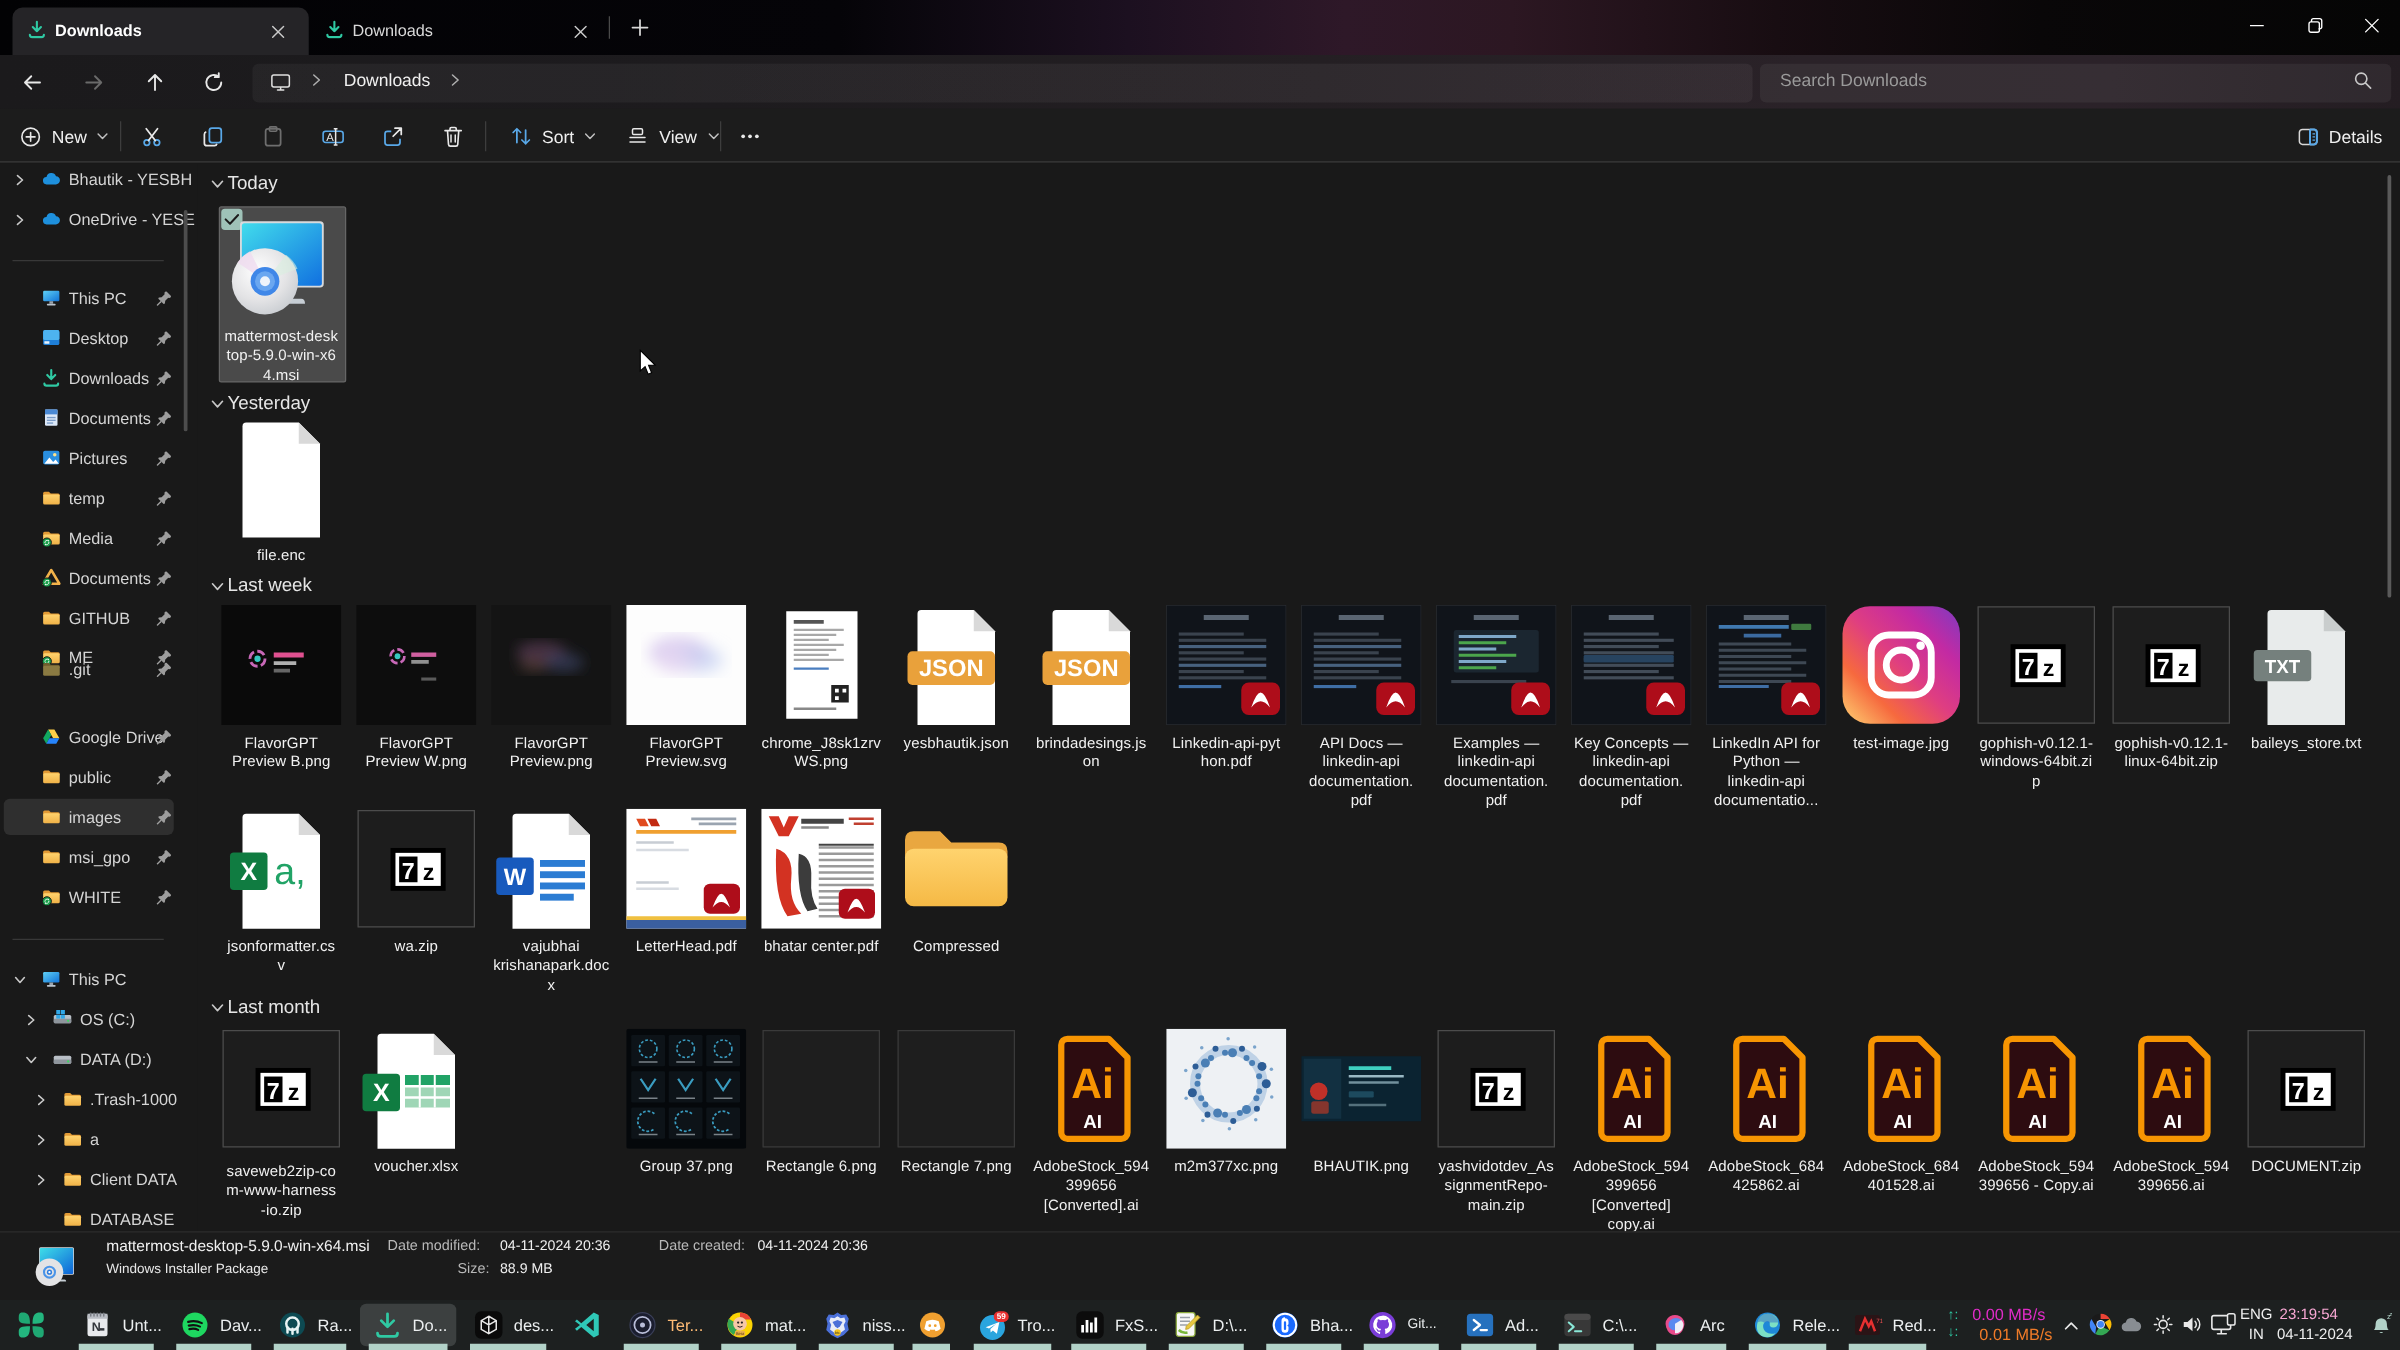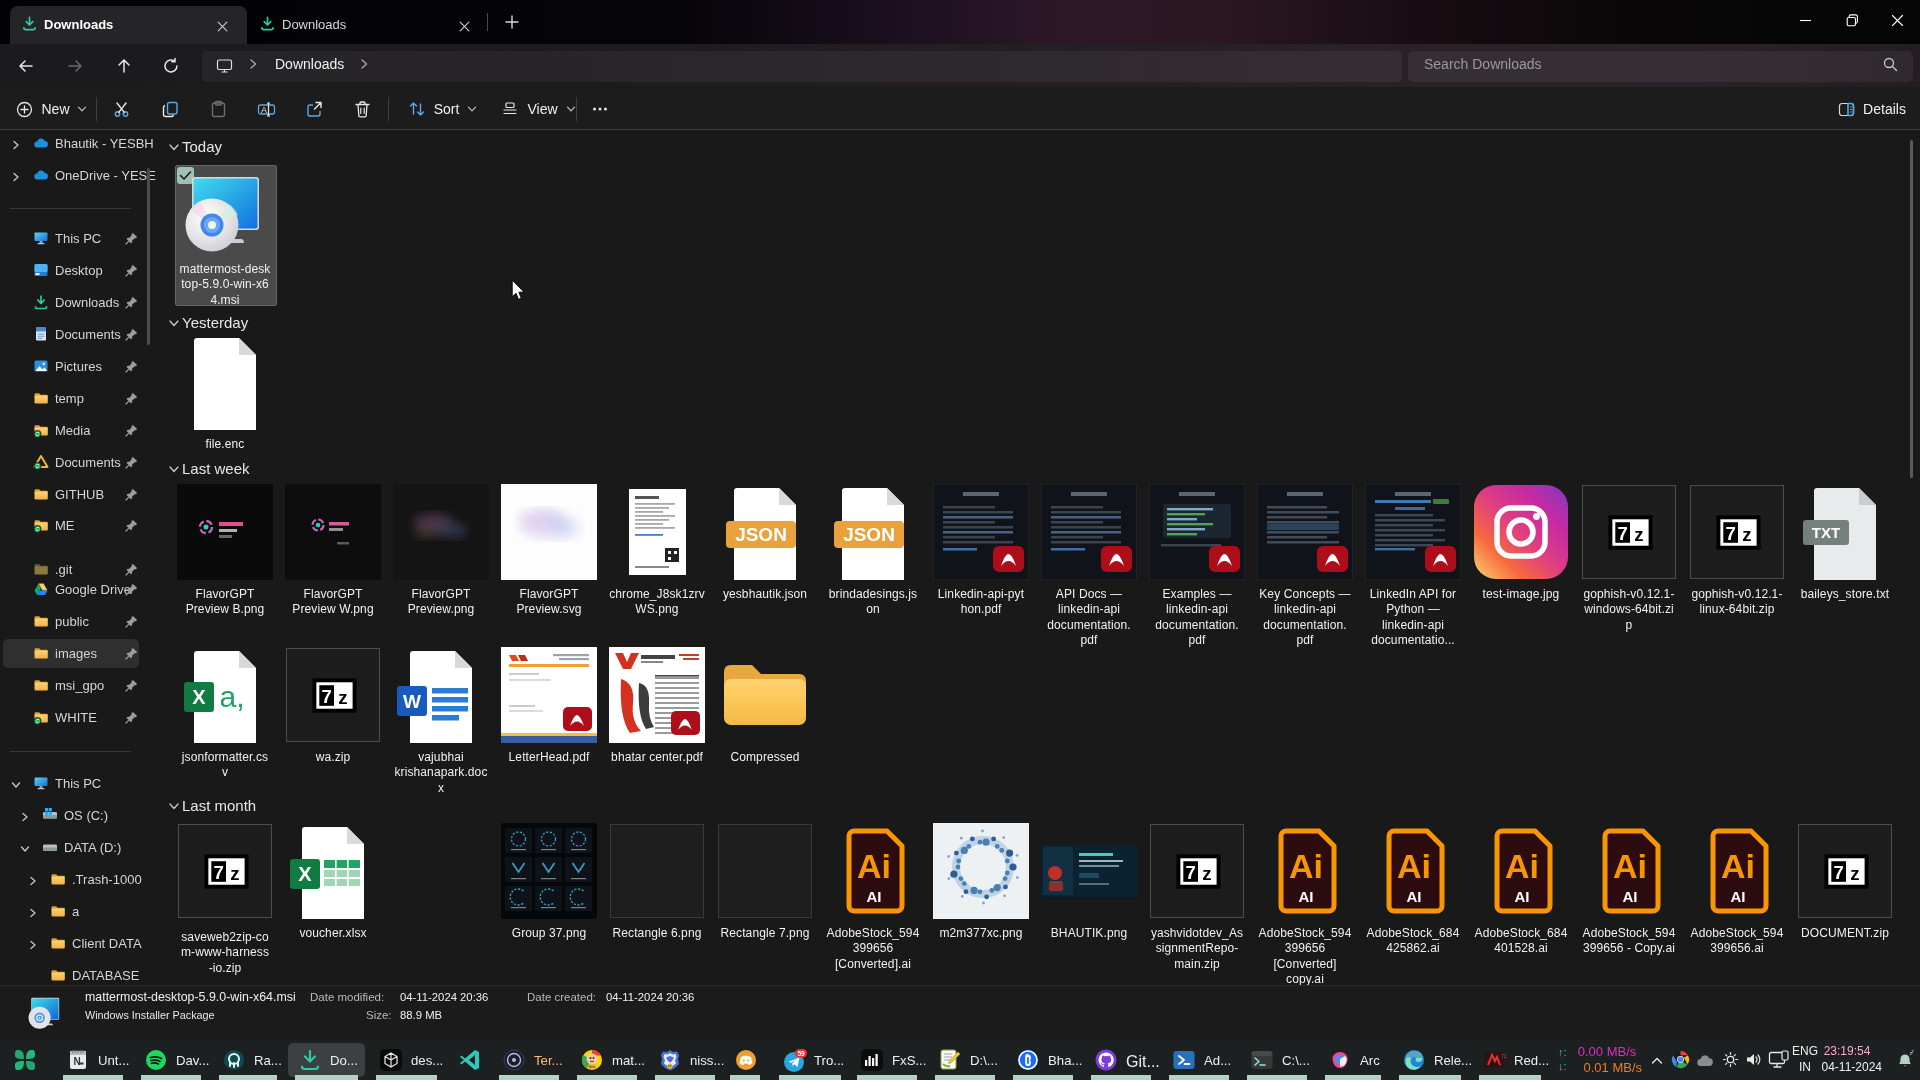--- a/index.html
+++ b/index.html
@@ -382,21 +382,21 @@
             <circle cx="4.5" cy="12" r="3.6" fill="#1a9e4b" stroke="#191919" stroke-width="0.8"></circle>
             <path d="M2.9,12.4 a1.8,1.8 0 0 1 3,-1.6 M6.1,11.6 a1.8,1.8 0 0 1 -3,1.6" fill="none" stroke="#ffffff" stroke-width="0.7"></path>
             <path d="M5.9,9.7 l0.3,1.2 -1.2,-0.1 z M3.1,14.3 l-0.3,-1.2 1.2,0.1 z" fill="#ffffff"></path>
           </svg></div>
         <div class="slab" style="left:55px;color:#d5d5d5">ME</div>
         <div class="spin"><svg width="14" height="14" viewBox="0 0 14 14">
             <path d="M8.3,1.4 c0.3,-0.3 0.8,-0.3 1.1,0 l3.2,3.2 c0.3,0.3 0.3,0.8 0,1.1 l-0.3,0.3 c-0.3,0.3 -0.7,0.4 -1.1,0.3 l-0.6,-0.1 -2.4,2.4 -0.3,2 c-0.1,0.6 -0.8,0.8 -1.2,0.4 L2.9,7.2 c-0.4,-0.4 -0.2,-1.1 0.4,-1.2 l2,-0.3 2.4,-2.4 -0.1,-0.6 c-0.1,-0.4 0,-0.8 0.3,-1.1 z" fill="#9d9d9d"></path>
             <path d="M4.6,9.4 L2,12" stroke="#9d9d9d" stroke-width="1.2" stroke-linecap="round"></path>
           </svg></div>
       </div>
-<div class="srow" style="top:423px">
+<div class="srow" style="top:389px">
         <div class="sic" style="left:33px"><svg width="16" height="16" viewBox="0 0 16 16">
             <path d="M1.5,4.5 q0,-1.2 1.2,-1.2 h3.4 l1.5,1.5 h6 q1.2,0 1.2,1.2 v0.8 h-13.3 z" fill="#6e5e2e"></path>
             <rect x="1.5" y="5.5" width="13.3" height="8" rx="1.2" fill="#8a7a42"></rect>
           </svg></div>
         <div class="slab" style="left:55px;color:#d5d5d5">.git</div>
         <div class="spin"><svg width="14" height="14" viewBox="0 0 14 14">
             <path d="M8.3,1.4 c0.3,-0.3 0.8,-0.3 1.1,0 l3.2,3.2 c0.3,0.3 0.3,0.8 0,1.1 l-0.3,0.3 c-0.3,0.3 -0.7,0.4 -1.1,0.3 l-0.6,-0.1 -2.4,2.4 -0.3,2 c-0.1,0.6 -0.8,0.8 -1.2,0.4 L2.9,7.2 c-0.4,-0.4 -0.2,-1.1 0.4,-1.2 l2,-0.3 2.4,-2.4 -0.1,-0.6 c-0.1,-0.4 0,-0.8 0.3,-1.1 z" fill="#9d9d9d"></path>
             <path d="M4.6,9.4 L2,12" stroke="#9d9d9d" stroke-width="1.2" stroke-linecap="round"></path>
           </svg></div>
       </div>
@@ -1396,21 +1396,21 @@
           <circle cx="12" cy="12" r="10" fill="#1a6aff"></circle>
           <circle cx="12" cy="12" r="9" fill="none" stroke="#ffffff" stroke-width="1.6"></circle>
           <path d="M12,6.5 a2.8,2.8 0 0 1 2.8,2.8 v2 l-1,1 1,1 v2 a2.8,2.8 0 0 1 -5.6,0 v-6.8 a2.8,2.8 0 0 1 2.8,-2.8 z M12,9 a0.9,0.9 0 0 0 -0.9,0.9 v5.2 a0.9,0.9 0 0 0 1.8,0 v-5.2 a0.9,0.9 0 0 0 -0.9,-0.9 z" fill="#ffffff"></path>
         </svg></div>
       <div class="abs" style="left:1048px;top:13px;font-size:13.2px;color:#eceff0;white-space:nowrap">Bha...</div>
       <div class="abs" style="left:1013.0px;top:35px;width:60px;height:5px;background:#b2d2c8"></div>
       <div class="abs" style="left:1094px;top:8px"><svg width="24" height="24" viewBox="0 0 24 24">
           <circle cx="12" cy="12" r="10.5" fill="#7a3dd8"></circle>
           <path d="M12,4.5 a7.5,7.5 0 0 0 -2.4,14.6 c0.4,0.1 0.5,-0.2 0.5,-0.4 v-1.4 c-2.1,0.5 -2.5,-1 -2.5,-1 c-0.3,-0.9 -0.8,-1.1 -0.8,-1.1 c-0.7,-0.5 0.1,-0.5 0.1,-0.5 c0.8,0.1 1.2,0.8 1.2,0.8 c0.7,1.2 1.8,0.9 2.3,0.7 c0.1,-0.5 0.3,-0.9 0.5,-1 c-1.7,-0.2 -3.5,-0.9 -3.5,-3.8 c0,-0.8 0.3,-1.5 0.8,-2 c-0.1,-0.2 -0.3,-1 0.1,-2 c0,0 0.6,-0.2 2.1,0.8 a7,7 0 0 1 3.8,0 c1.4,-1 2.1,-0.8 2.1,-0.8 c0.4,1 0.2,1.8 0.1,2 c0.5,0.5 0.8,1.2 0.8,2 c0,2.9 -1.8,3.6 -3.5,3.8 c0.3,0.2 0.5,0.7 0.5,1.4 v2.1 c0,0.2 0.1,0.5 0.5,0.4 A7.5,7.5 0 0 0 12,4.5 z" fill="#ffffff"></path>
         </svg></div>
-      <div class="abs" style="left:1126px;top:13px;font-size:16px;color:#eceff0;white-space:nowrap">Git...</div>
+      <div class="abs" style="left:1126px;top:13px;font-size:11px;color:#eceff0;white-space:nowrap">Git...</div>
       <div class="abs" style="left:1091.0px;top:35px;width:60px;height:5px;background:#b2d2c8"></div>
       <div class="abs" style="left:1172px;top:8px"><svg width="24" height="24" viewBox="0 0 24 24">
           <rect x="1.5" y="3" width="21" height="18" rx="3" fill="#2671be"></rect>
           <path d="M7,8 L12,12 L7,16" fill="none" stroke="#ffffff" stroke-width="1.8" stroke-linecap="round" stroke-linejoin="round"></path>
           <path d="M12.5,16 h5" stroke="#ffffff" stroke-width="1.8" stroke-linecap="round"></path>
         </svg></div>
       <div class="abs" style="left:1204px;top:13px;font-size:13.2px;color:#eceff0;white-space:nowrap">Ad...</div>
       <div class="abs" style="left:1169.0px;top:35px;width:60px;height:5px;background:#b2d2c8"></div>
       <div class="abs" style="left:1250px;top:8px"><svg width="24" height="24" viewBox="0 0 24 24">
           <rect x="1.5" y="3" width="21" height="18" rx="3" fill="#383838"></rect>

